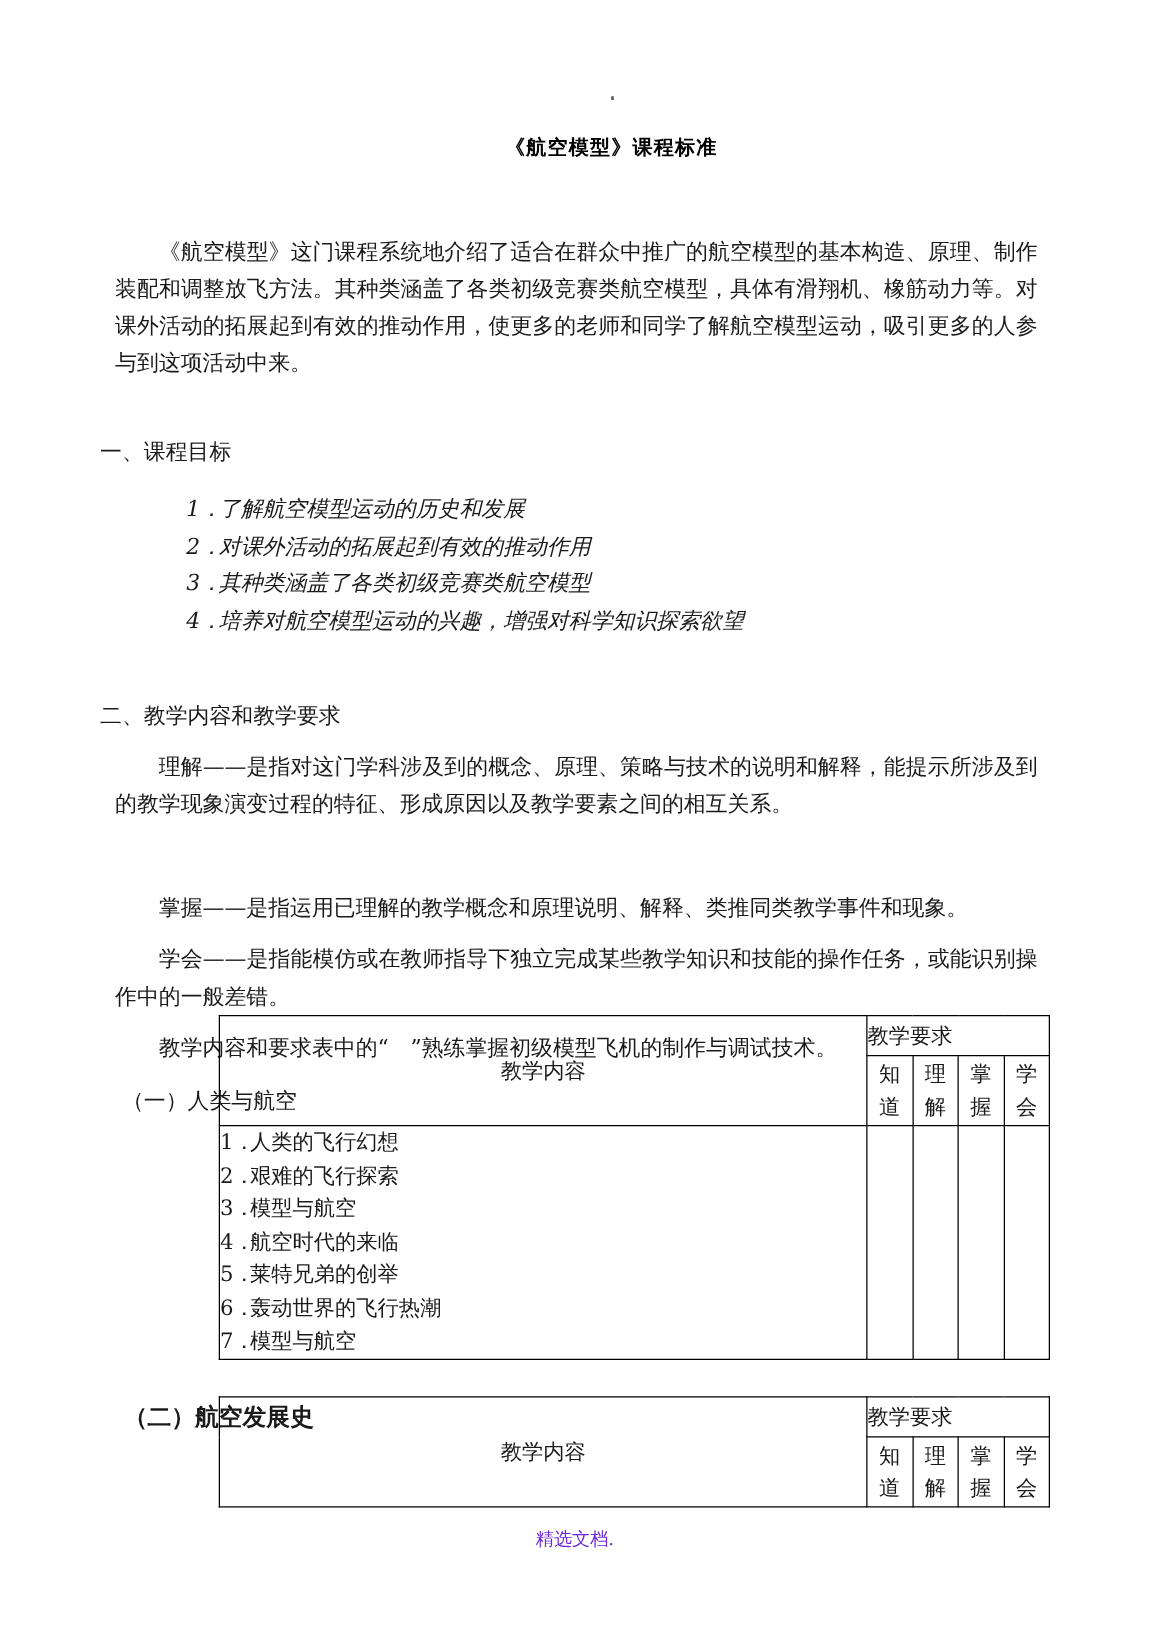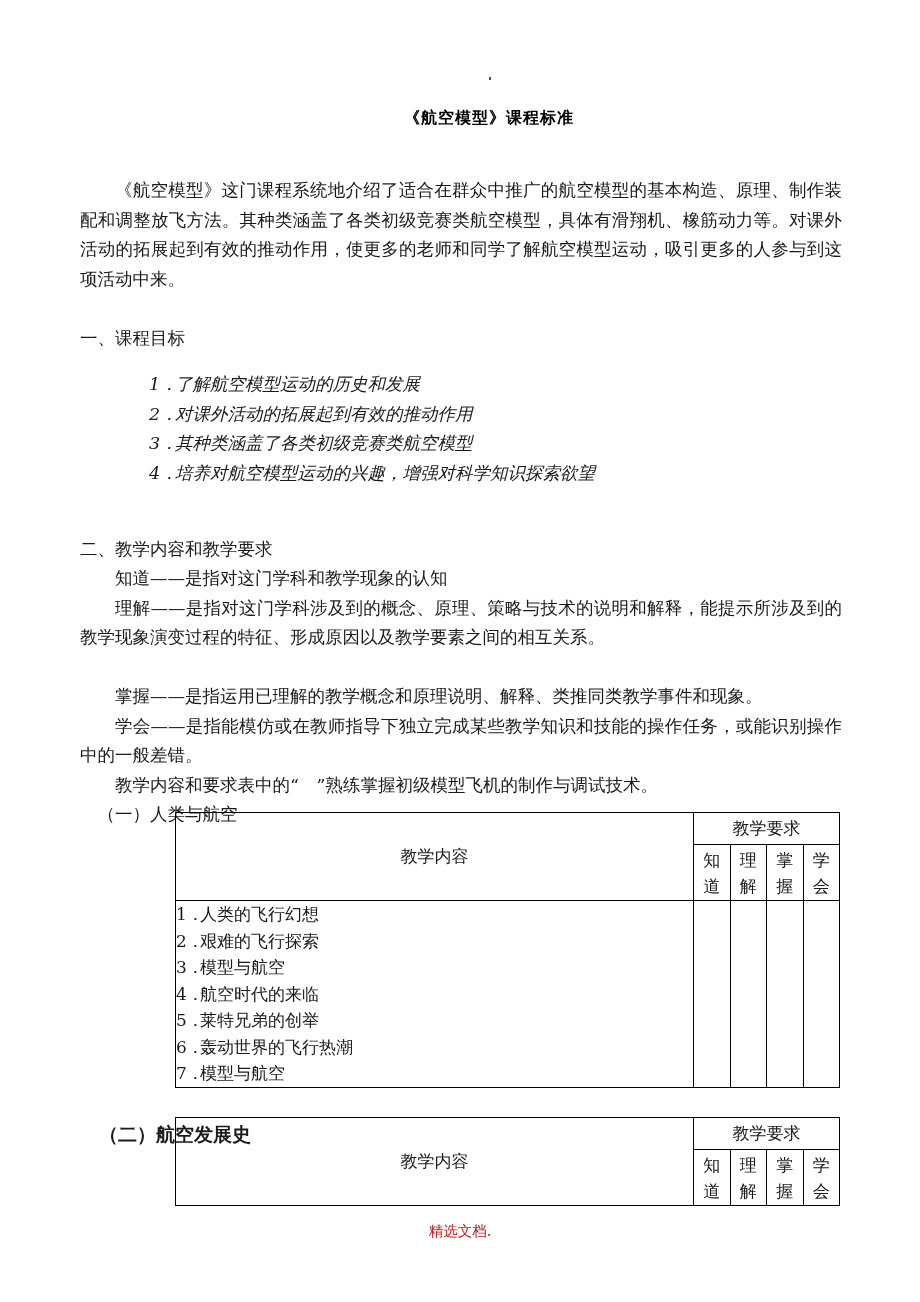--- a/index.html
+++ b/index.html
@@ -48,21 +48,21 @@
     left: 80px;
     top: 176px;
     width: 762px;
     font-size: 17.5px;
     line-height: 29.5px;
     text-align: justify;
     text-justify: inter-ideograph;
   }
 
   .para {
-    margin: 0;
+    margin: 12px;
     text-indent: 2em;
   }
   .spacer {
     height: 29.5px;
   }
 
   .sec-head {
     margin: 0;
     text-indent: 0;
   }
@@ -103,21 +103,20 @@
     font-weight: normal;
     padding: 0;
     color: #1a1a1a;
   }
   .col-content {
     width: 517px;
     text-align: center;
     vertical-align: middle;
   }
   .col-req-group {
-    text-align: center;
     vertical-align: middle;
     height: 31px;
   }
   .col-sub {
     width: 37px;
     text-align: center;
     vertical-align: middle;
     height: 55px;
     line-height: 26px;
   }
@@ -146,21 +145,21 @@
     vertical-align: top;
   }
 
   .footer {
     position: absolute;
     left: 0;
     top: 1222px;
     width: 920px;
     text-align: center;
     font-size: 14.5px;
-    color: #b91c1c;
+    color: #6d28d9;
   }
 </style>
 </head>
 <body>
 
 <div id="page">
 
   <div class="stray-dot"></div>
 
   <div class="doc-title">《航空模型》课程标准</div>
@@ -177,21 +176,20 @@
       <li><span class="goal-num">1．</span><span>了解航空模型运动的历史和发展</span></li>
       <li><span class="goal-num">2．</span><span>对课外活动的拓展起到有效的推动作用</span></li>
       <li><span class="goal-num">3．</span><span>其种类涵盖了各类初级竞赛类航空模型</span></li>
       <li><span class="goal-num">4．</span><span>培养对航空模型运动的兴趣，增强对科学知识探索欲望</span></li>
     </ul>
 
     <div class="spacer"></div>
 
     <p class="sec-head">二、教学内容和教学要求</p>
 
-    <p class="para">知道——是指对这门学科和教学现象的认知</p>
     <p class="para">理解——是指对这门学科涉及到的概念、原理、策略与技术的说明和解释，能提示所涉及到的教学现象演变过程的特征、形成原因以及教学要素之间的相互关系。</p>
 
     <div class="spacer"></div>
 
     <p class="para">掌握——是指运用已理解的教学概念和原理说明、解释、类推同类教学事件和现象。</p>
     <p class="para">学会——是指能模仿或在教师指导下独立完成某些教学知识和技能的操作任务，或能识别操作中的一般差错。</p>
     <p class="para">教学内容和要求表中的“　”熟练掌握初级模型飞机的制作与调试技术。</p>
 
     <p class="subsec">（一）人类与航空</p>
   </div>

